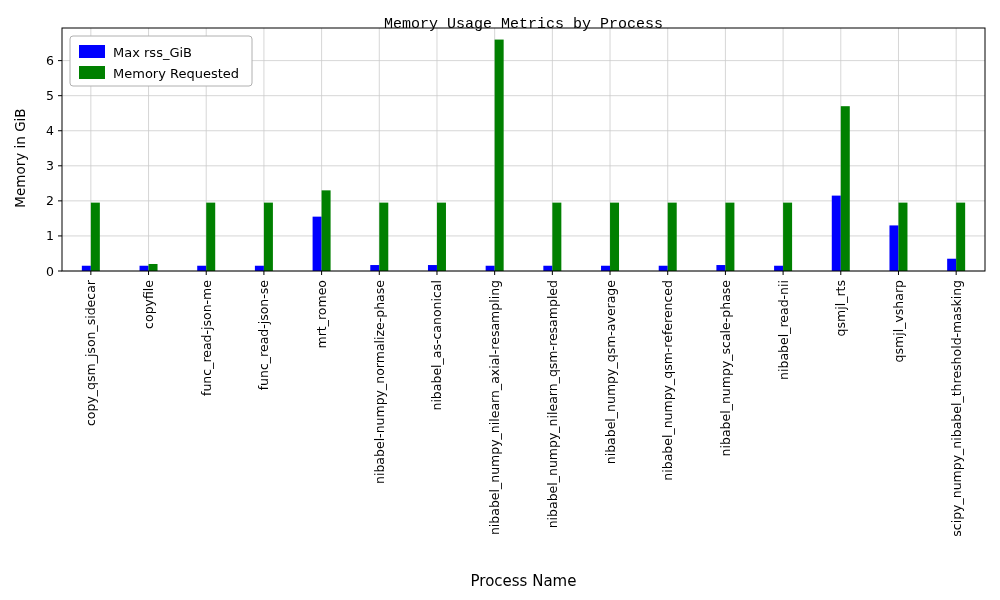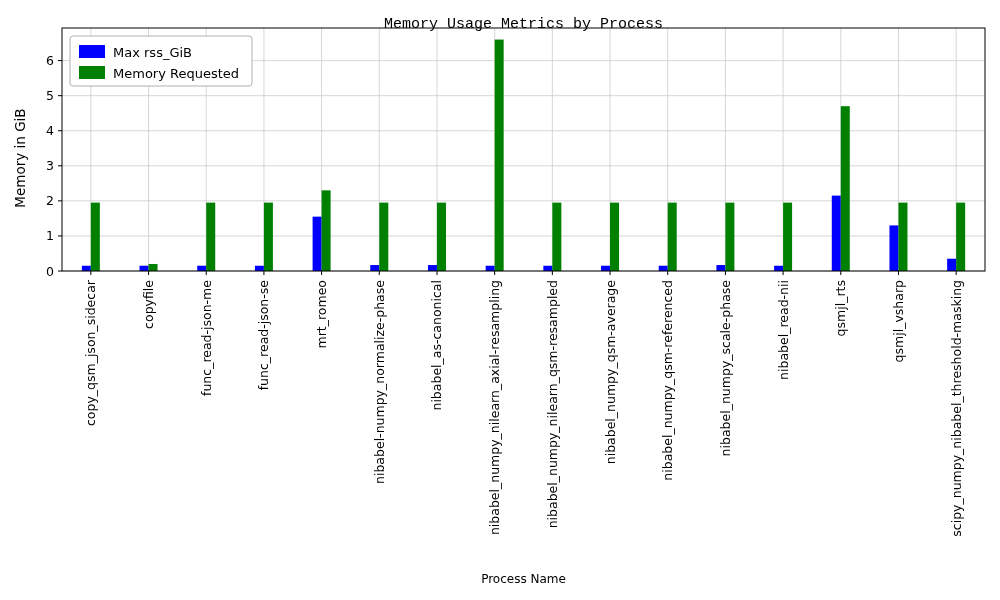--- a/index.html
+++ b/index.html
@@ -9,21 +9,21 @@
     background:#ffffff;
     font-family:"DejaVu Sans", sans-serif;
     overflow:hidden;
   }
   .chart-title{
     position:absolute;top:16px;left:62px;width:923px;
     text-align:center;font-size:15px;color:#000;font-family:Liberation Mono, monospace;
   }
   .xlabel{
     position:absolute;top:572px;left:62px;width:923px;
-    text-align:center;font-size:12px;color:#000;
+    text-align:center;font-size:15px;color:#000;
   }
   .ylabel{
     position:absolute;top:150px;left:-40px;width:120px;
     text-align:center;font-size:13.5px;color:#000;
     transform:rotate(-90deg);
   }
   svg{position:absolute;top:0;left:0;}
   svg text{font-family:"DejaVu Sans", sans-serif;fill:#000;}
   .tick{font-size:12.5px;}
   .legend-text{font-size:13px;}

